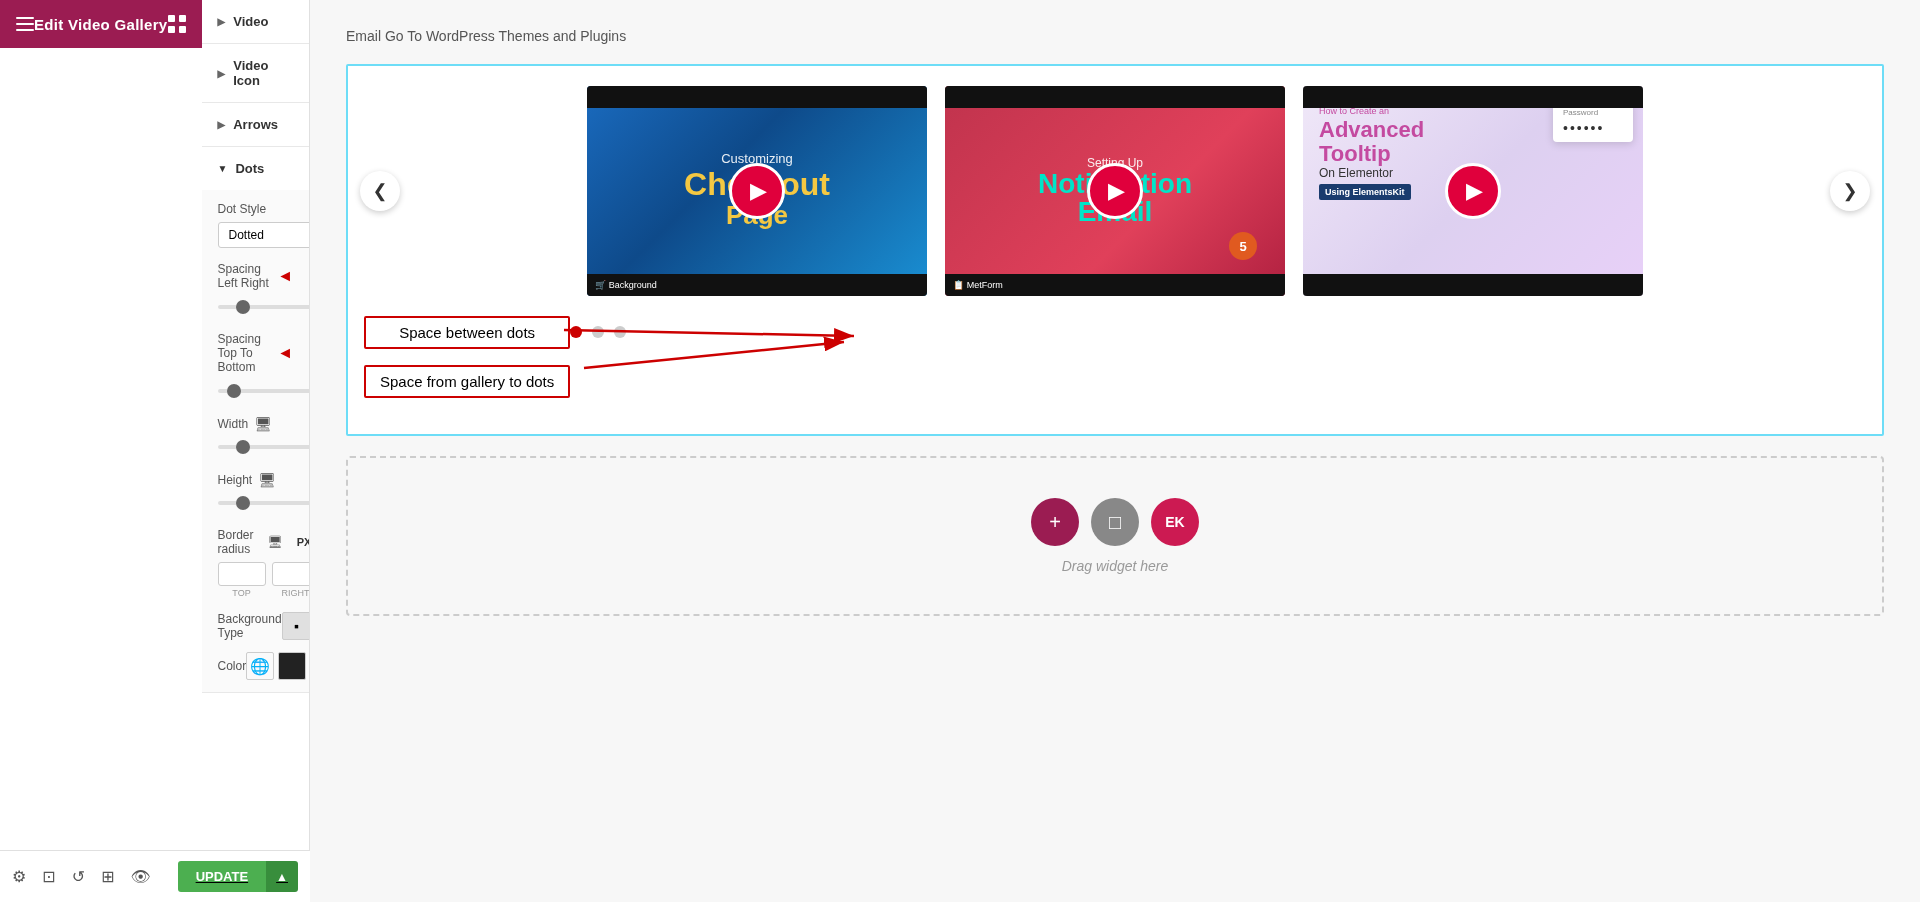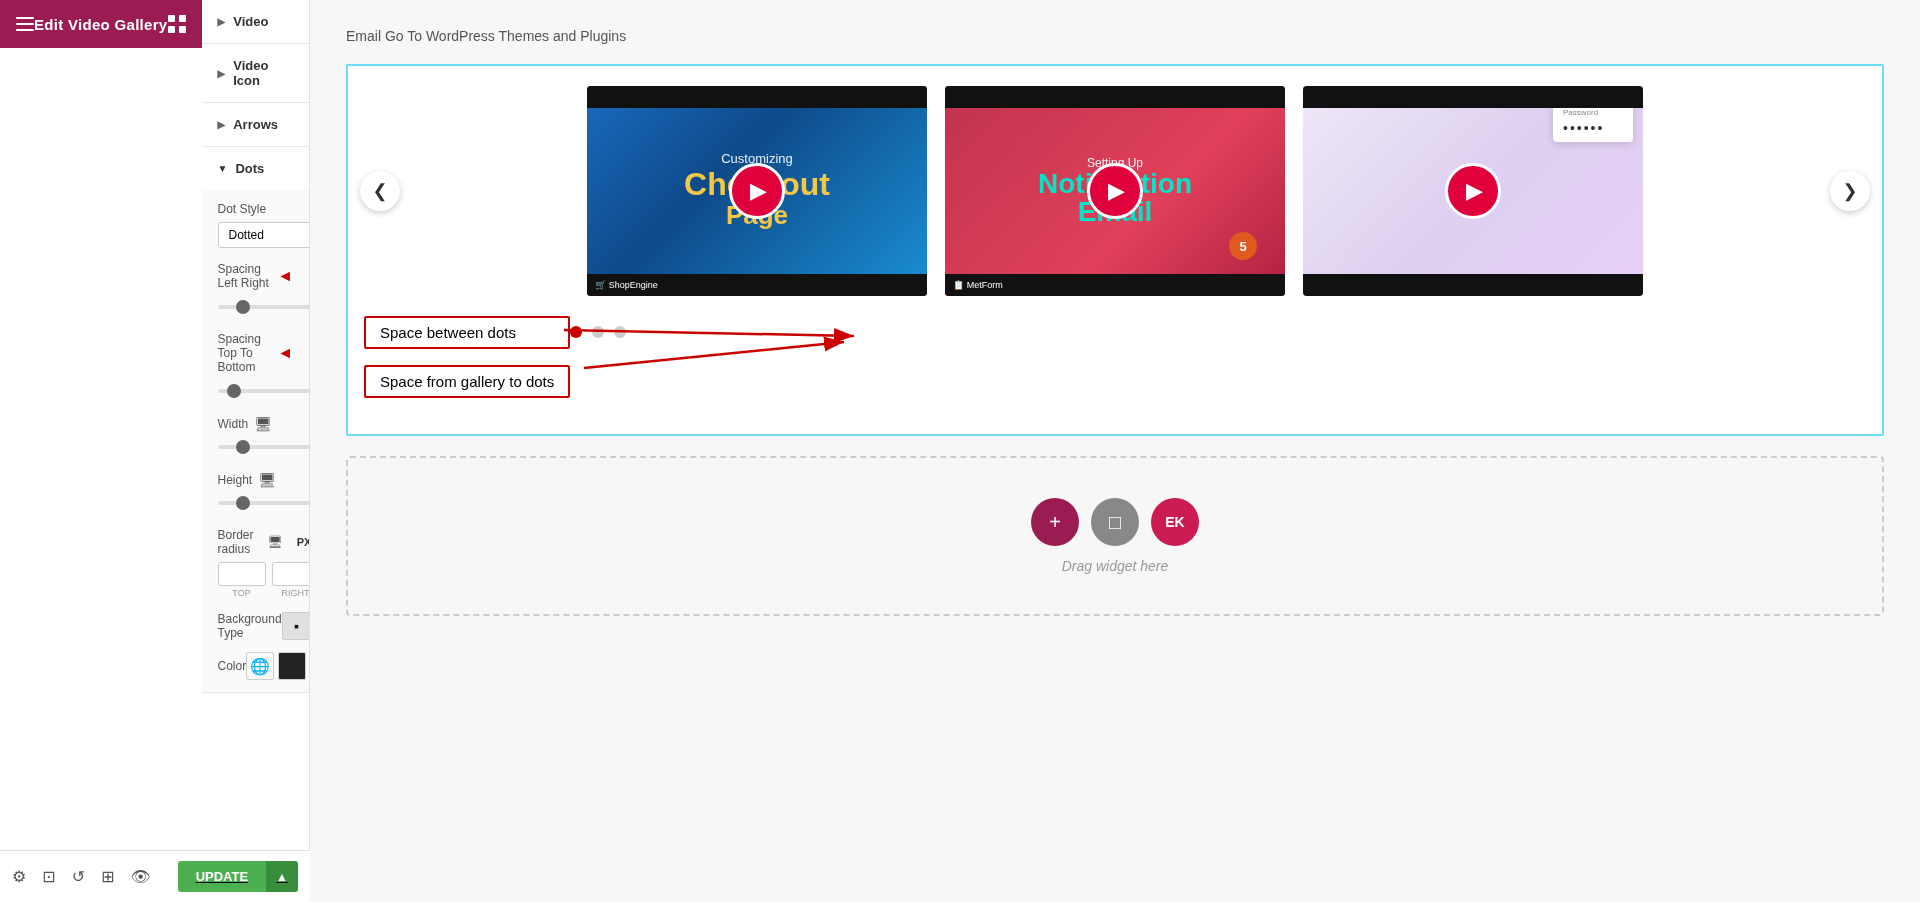--- a/index.html
+++ b/index.html
@@ -697,21 +697,21 @@
               <div style="text-align:center;padding:0 10px;">
                 <div class="slide1-text-top">Customizing</div>
                 <div class="slide1-text-main">Checkout</div>
                 <div class="slide1-text-page">Page</div>
               </div>
               <div style="position:absolute;bottom:8px;right:20px;color:#fff;opacity:0.7;font-size:10px;">👆</div>
             </div>
 
             <div style="position:absolute;top:0;left:0;right:0;height:22px;background:#111;"></div>
             <div style="position:absolute;bottom:0;left:0;right:0;height:22px;background:#111;display:flex;align-items:center;padding:0 8px;">
-              <span style="color:#fff;font-size:9px;">🛒 ShopEngine</span>
+              <span style="color:#fff;font-size:9px;">🛒 Background</span>
             </div>
           </div>
 
           <div class="play-btn-overlay">
             <span class="play-icon">▶</span>
           </div>
         </div>
 
         <div class="gallery-slide">
           <div class="slide-img">
@@ -728,39 +728,45 @@
             </div>
           </div>
           <div class="play-btn-overlay">
             <span class="play-icon">▶</span>
           </div>
         </div>
 
         <div class="gallery-slide">
           <div class="slide-img">
             <div class="slide3-bg">
+              <div style="padding-top:4px;">
+                <div class="slide3-text-small">How to Create an</div>
+                <div class="slide3-text-main">Advanced<br>Tooltip</div>
+                <div class="slide3-text-on">On Elementor</div>
+                <div class="slide3-badge">Using ElementsKit</div>
+              </div>
               <div class="slide3-password-card">
                 <div class="slide3-card-label">Password</div>
                 <div class="slide3-card-dots">••••••</div>
               </div>
               <div class="slide3-brand">🔴 wpmet</div>
             </div>
             <div style="position:absolute;top:0;left:0;right:0;height:22px;background:#111;"></div>
             <div style="position:absolute;bottom:0;left:0;right:0;height:22px;background:#111;"></div>
           </div>
           <div class="play-btn-overlay">
             <span class="play-icon">▶</span>
           </div>
         </div>
 
         <button class="nav-arrow right">❯</button>
       </div>
 
       <div class="dots-and-annotations">
-        <div style="display:flex; align-items:flex-start; padding: 8px 0;">
+        <div style="display:flex; align-items:flex-start; padding: 8px 0; text-align: center;">
 
           <div class="annotations-col">
             <div class="annotation-label">Space between dots</div>
             <div class="annotation-label">Space from gallery to dots</div>
           </div>
 
           <div style="position:relative; display:flex; flex-direction:column; justify-content: flex-start; padding-top: 10px;">
             <div class="dots-col">
               <div class="dot active"></div>
               <div class="dot"></div>

